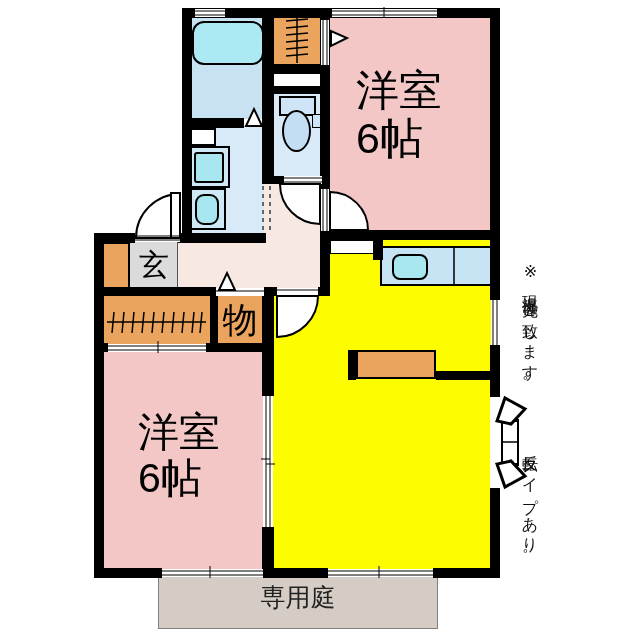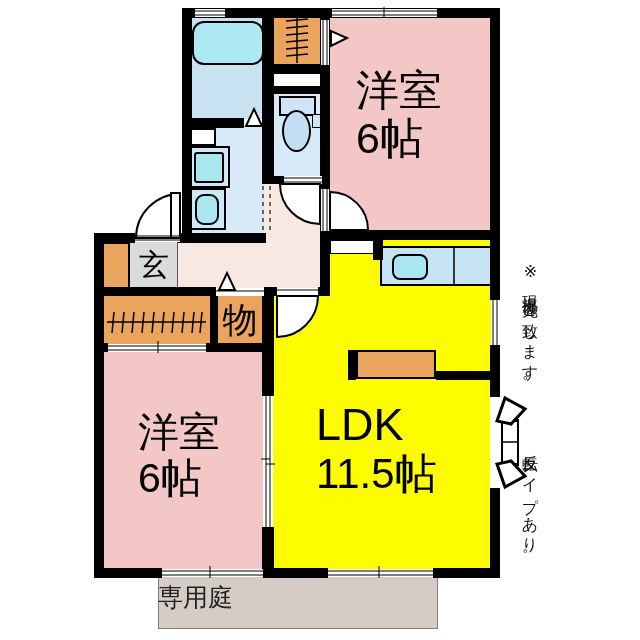--- a/index.html
+++ b/index.html
@@ -194,24 +194,20 @@
   </svg>
 
   <div class="abs label" style="left:356px;top:66px;font-size:43px;">
     <div>洋室</div>
     <div>6帖</div>
   </div>
   <div class="abs label" style="left:138px;top:410px;font-size:41px;">
     <div>洋室</div>
     <div>6帖</div>
   </div>
-  <div class="abs label" style="left:316px;top:400px;font-size:45px;">
-    <div>LDK</div>
-    <div style="font-size:42px;">11.5帖</div>
-  </div>
   <div class="abs label" style="left:130px;top:248px;width:48px;text-align:center;font-size:30px;">玄</div>
   <div class="abs label" style="left:212px;top:300px;width:56px;text-align:center;font-size:35px;">物</div>
-  <div class="abs label" style="left:158px;top:583px;width:280px;text-align:left;font-size:25px;color:#222;">専用庭</div>
+  <div class="abs label" style="left:158px;top:583px;width:280px;text-align:center;font-size:25px;color:#222;">専用庭</div>
 
   <div class="abs vtext" style="left:522px;top:262px;height:190px;">※現況優先と致します。</div>
   <div class="abs vtext" style="left:522px;top:442px;height:150px;">反転タイプあり。</div>
 
 </div>
 
 </body></html>

